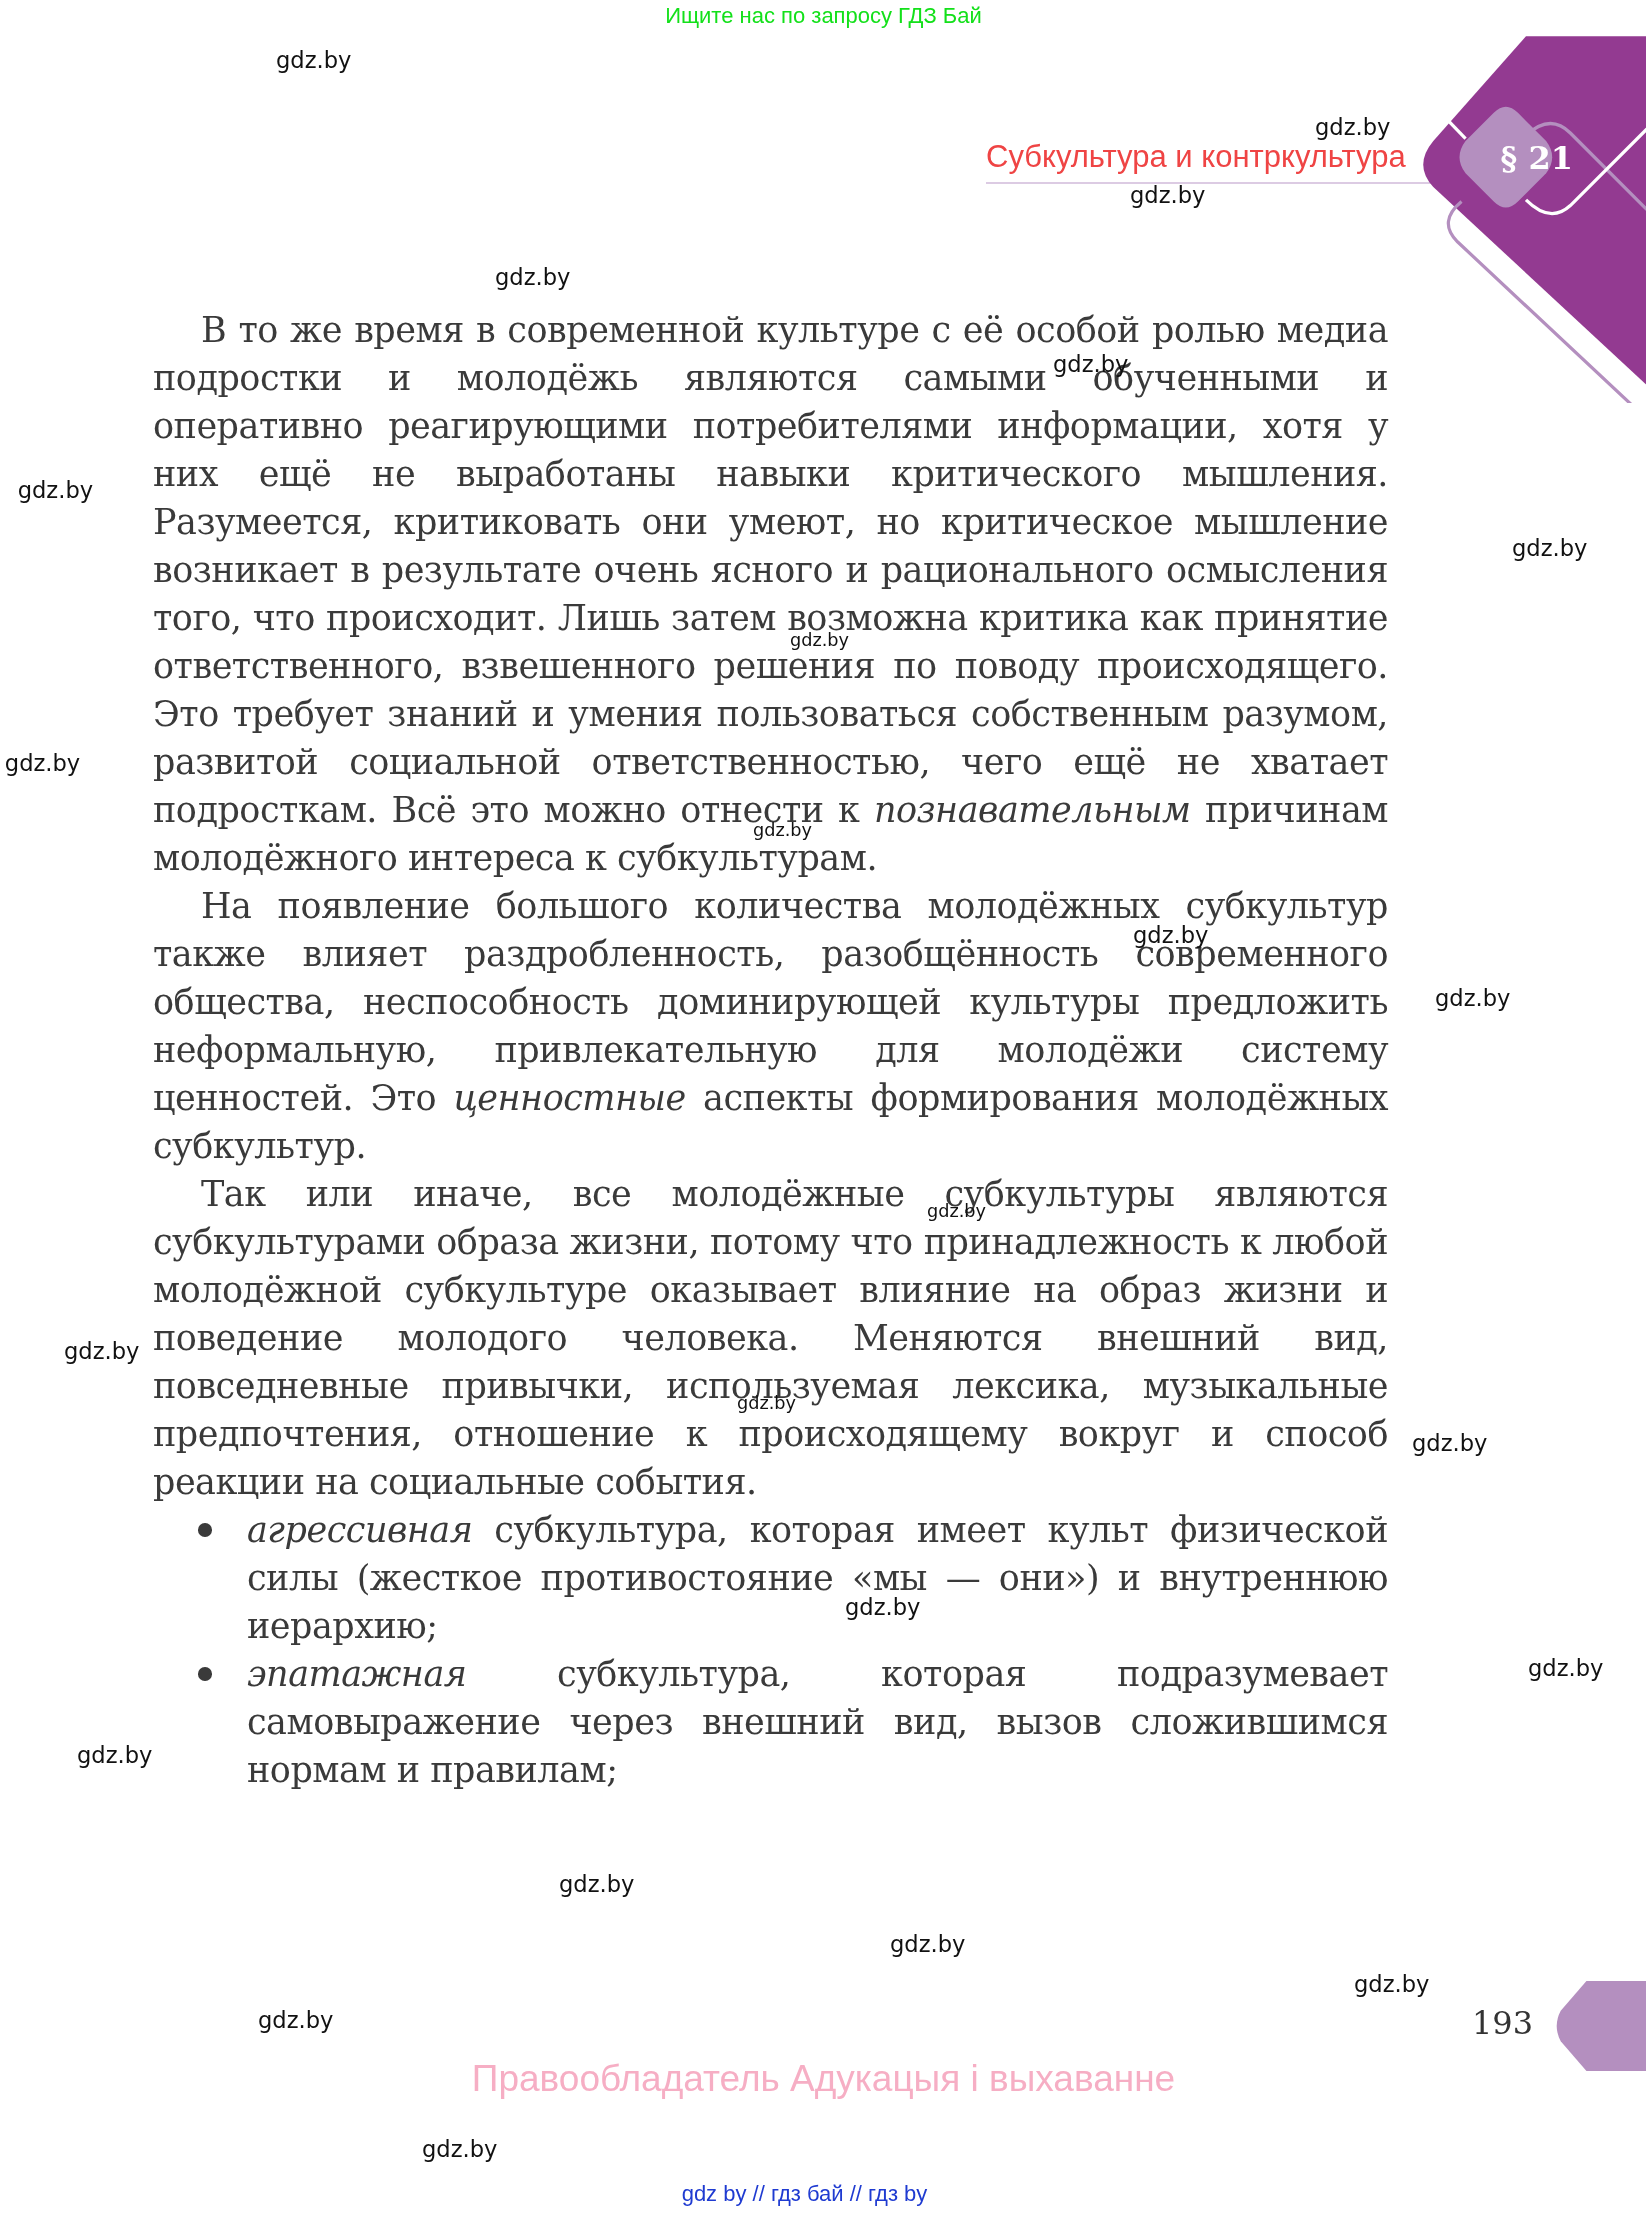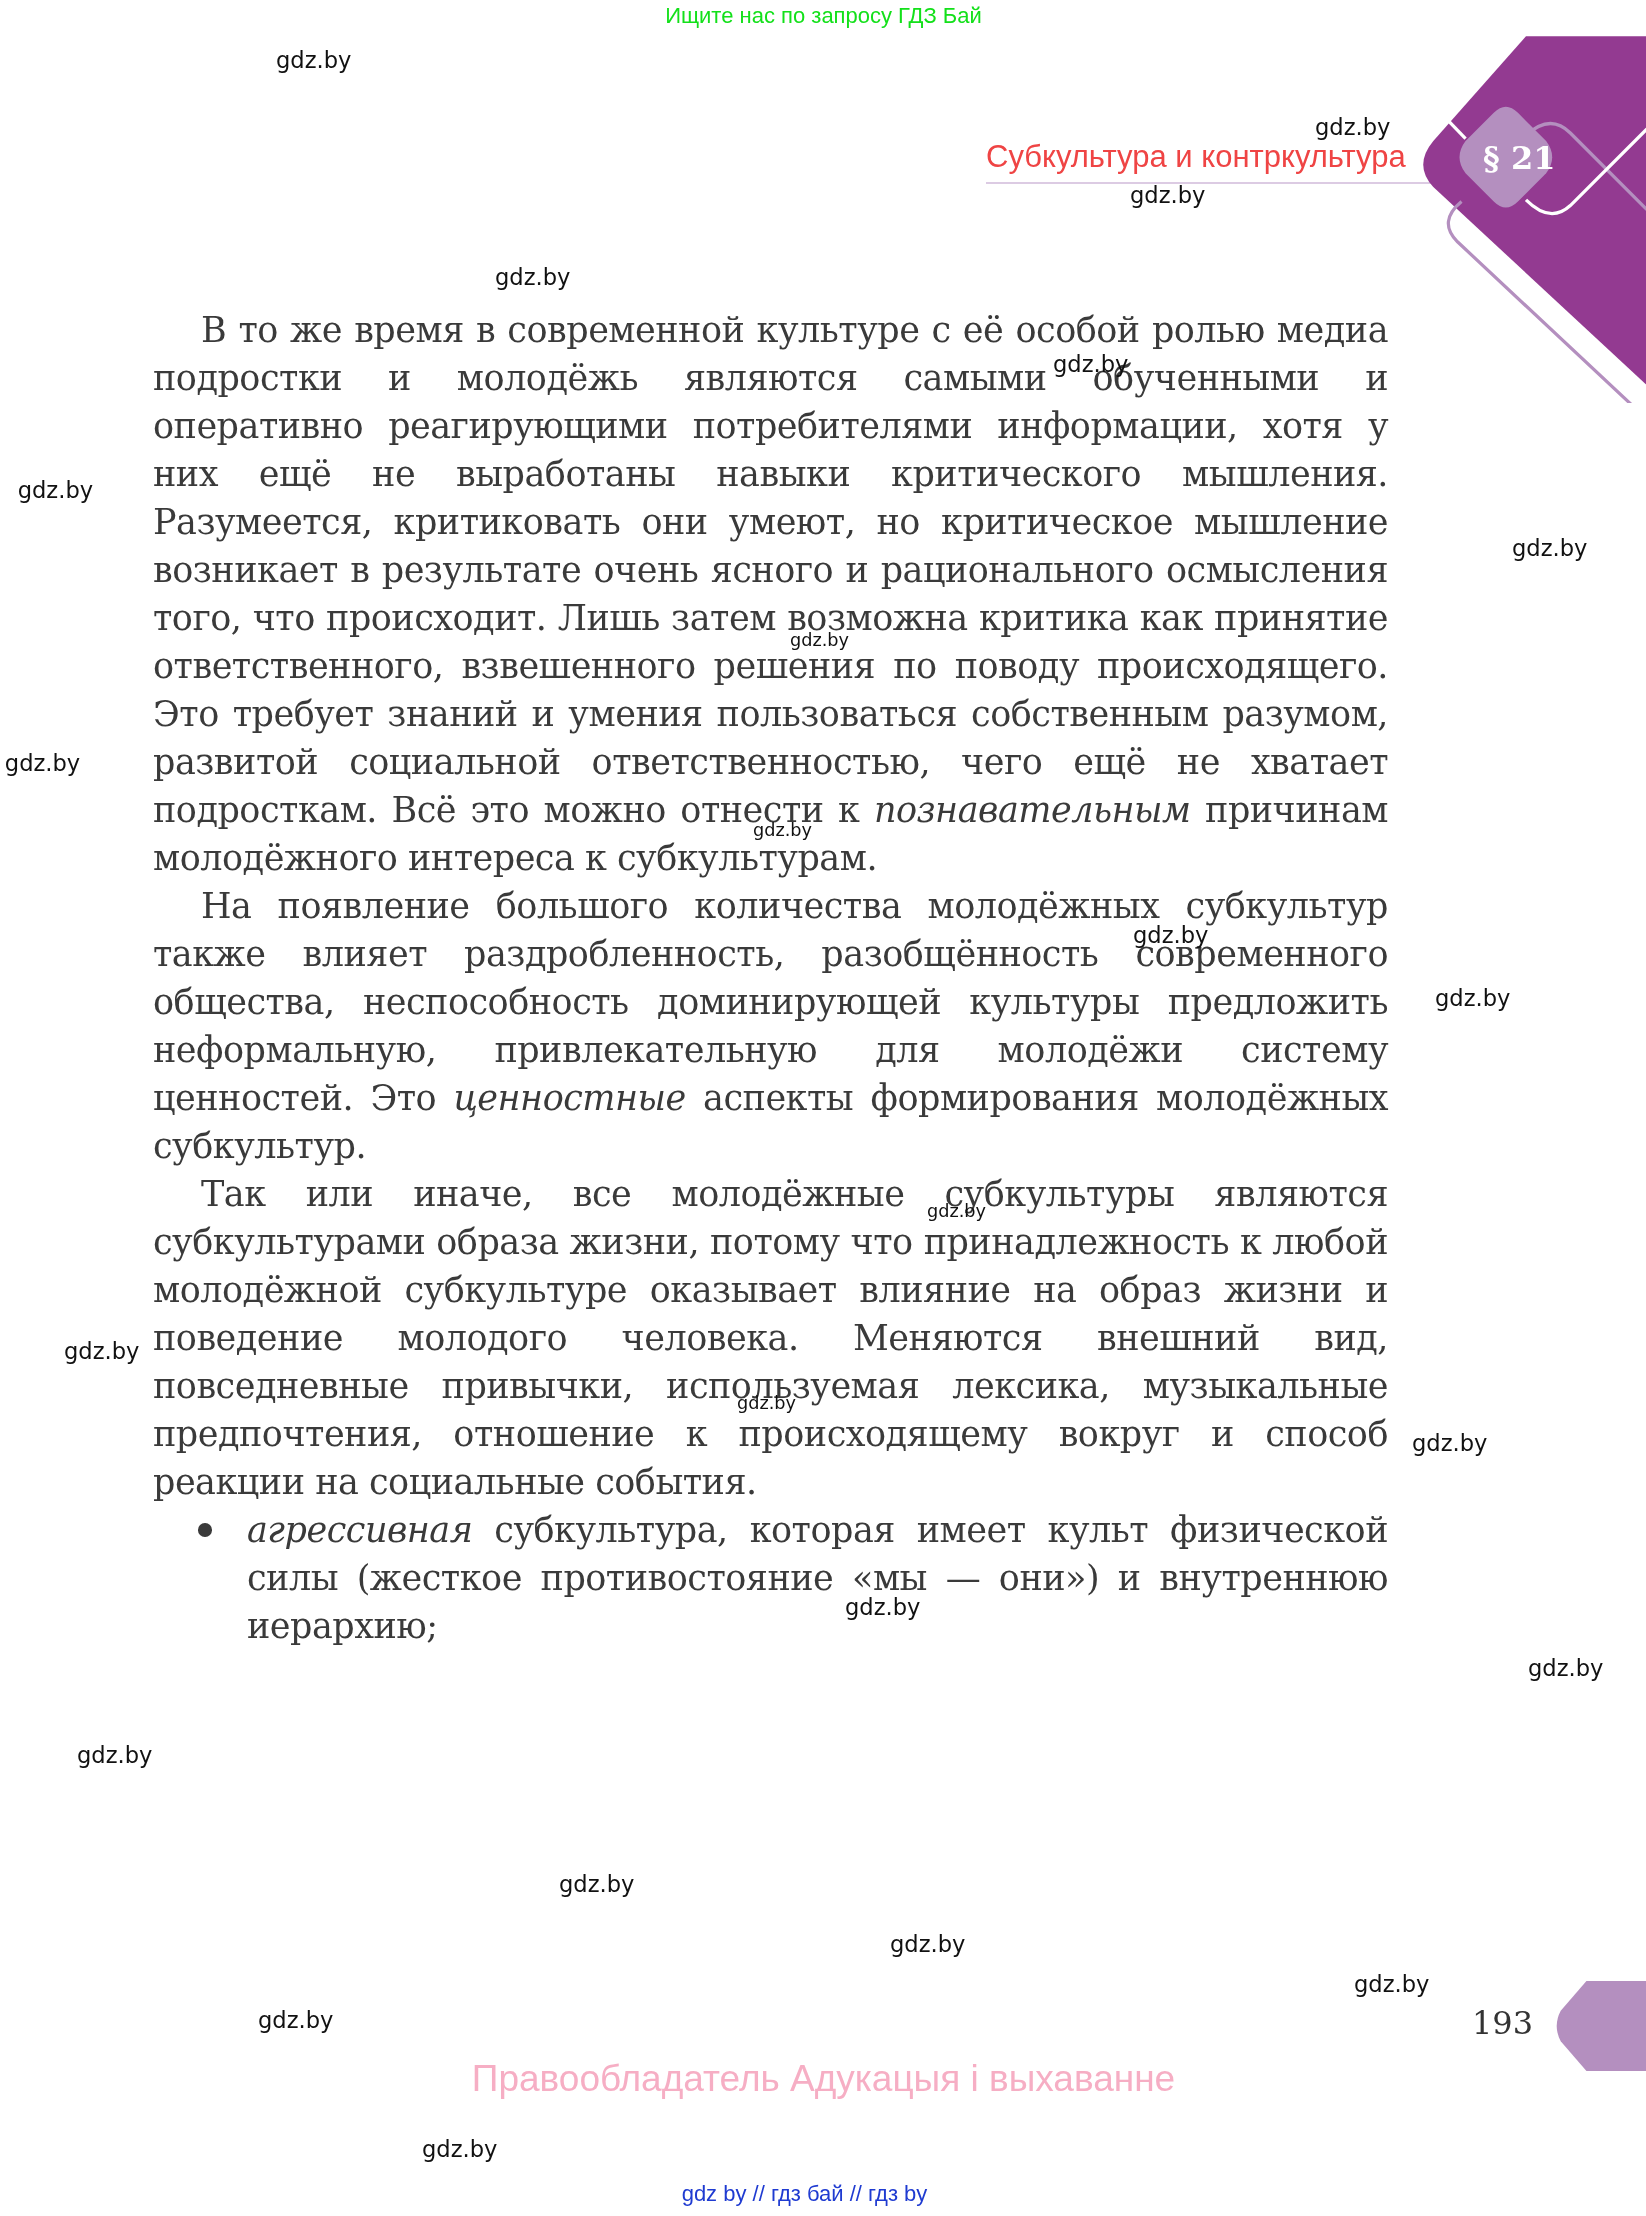--- a/index.html
+++ b/index.html
@@ -37,28 +37,29 @@
 <div class="header-rule"></div>
 
 <svg class="corner" viewBox="0 0 300 500" xmlns="http://www.w3.org/2000/svg">
   <path d="M150 45 L300 45 L300 478 L35 232 Q10 205 35 175 Z" fill="#933a91"></path>
   <path d="M52 148 L75 172" stroke="#ffffff" stroke-width="4" fill="none"></path>
   <path d="M150 168 Q180 140 205 165 L300 260" stroke="#b48fbf" stroke-width="4" fill="none"></path>
   <path d="M150 248 Q180 278 205 255 L300 160" stroke="#ffffff" stroke-width="4" fill="none"></path>
   <path d="M70 250 Q40 275 65 300 L300 520" stroke="#b48fbf" stroke-width="4" fill="none"></path>
   <path d="M110 140 Q125 125 140 140 L175 175 Q190 195 175 215 L140 250 Q125 265 110 250 L75 215 Q60 195 75 175 Z" fill="#b48fbf"></path>
 </svg>
-<div style="position:absolute; top:139px; left:1483px; width:90px; text-align:left; font-family:'DejaVu Serif', serif; font-weight:bold; font-size:32px; color:#ffffff;">§ 21</div>
+<div style="position:absolute; top:139px; left:1483px; width:90px; text-align:right; font-family:'DejaVu Serif', serif; font-weight:bold; font-size:32px; color:#ffffff;">§ 21</div>
 
 <div class="page-body">
   <p class="indent"><span>В то же время в современной культуре с её особой ролью медиа подростки и молодёжь являются самыми обученными и оперативно реагирующими потребителями информации, хотя у них ещё не выработаны навыки критического мышления. Разумеется, критиковать они умеют, но критическое мышление возникает в результате очень ясного и рационального осмысления того, что происходит. Лишь затем возможна критика как принятие ответственного, взвешенного решения по поводу происходящего. Это требует знаний и умения пользоваться собственным разумом, развитой социальной ответственностью, чего ещё не хватает подросткам. Всё это можно отнести к </span><em>познавательным</em><span> причинам молодёжного интереса к субкультурам.</span></p>
   <p class="indent"><span>На появление большого количества молодёжных субкультур также влияет раздробленность, разобщённость современного общества, неспособность доминирующей культуры предложить неформальную, привлекательную для молодёжи систему ценностей. Это </span><em>ценностные</em><span> аспекты формирования молодёжных субкультур.</span></p>
   <p class="indent">Так или иначе, все молодёжные субкультуры являются субкультурами образа жизни, потому что принадлежность к любой молодёжной субкультуре оказывает влияние на образ жизни и поведение молодого человека. Меняются внешний вид, повседневные привычки, используемая лексика, музыкальные предпочтения, отношение к происходящему вокруг и способ реакции на социальные события.</p>
   <ul class="bullets">
     <li><span class="dot"></span><em>агрессивная</em><span> субкультура, которая имеет культ физической силы (жесткое противостояние «мы — они») и внутреннюю иерархию;</span></li>
+    <li><span class="dot"></span><em>эпатажная</em><span> субкультура, которая подразумевает самовыражение через внешний вид, вызов сложившимся нормам и правилам;</span></li>
   </ul>
 </div>
 
 <div class="page-number">193</div>
 <svg class="page-tab" viewBox="0 0 115 112" xmlns="http://www.w3.org/2000/svg">
   <path d="M40 0 L115 0 L115 112 L40 112 L8 75 Q-2 56 8 37 Z" fill="#b48fbf"></path>
 </svg>
 
 <div class="rights">Правообладатель Адукацыя і выхаванне</div>
 <div class="footer-links">gdz by  //  гдз бай  //  гдз by</div>

